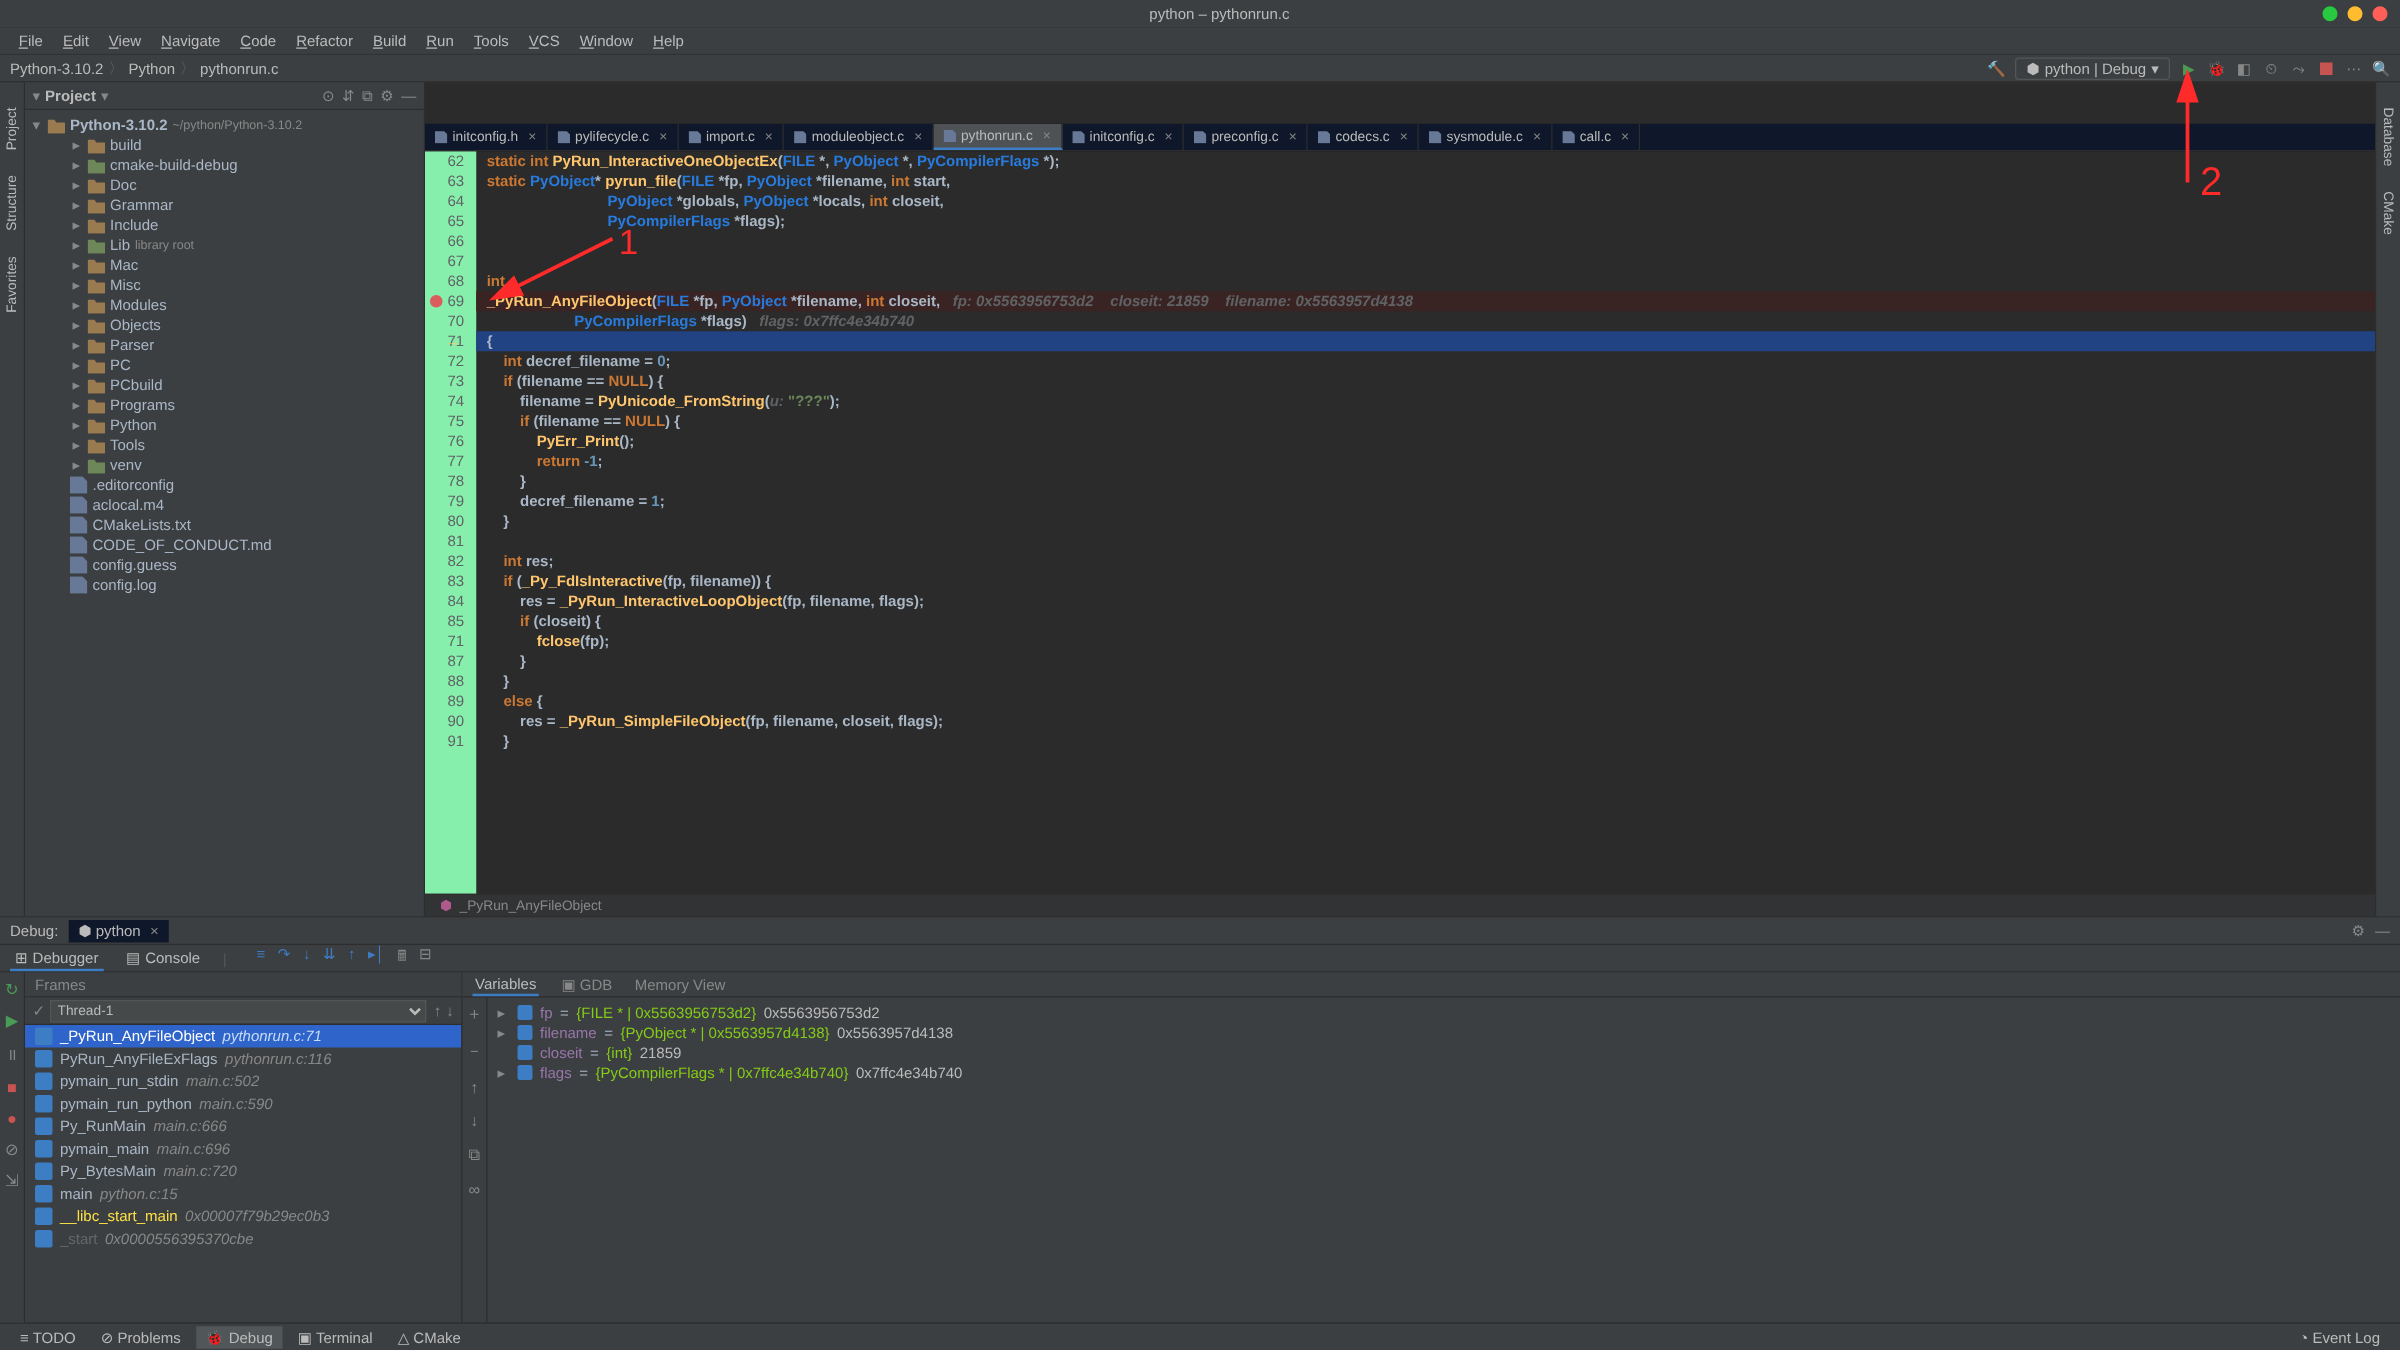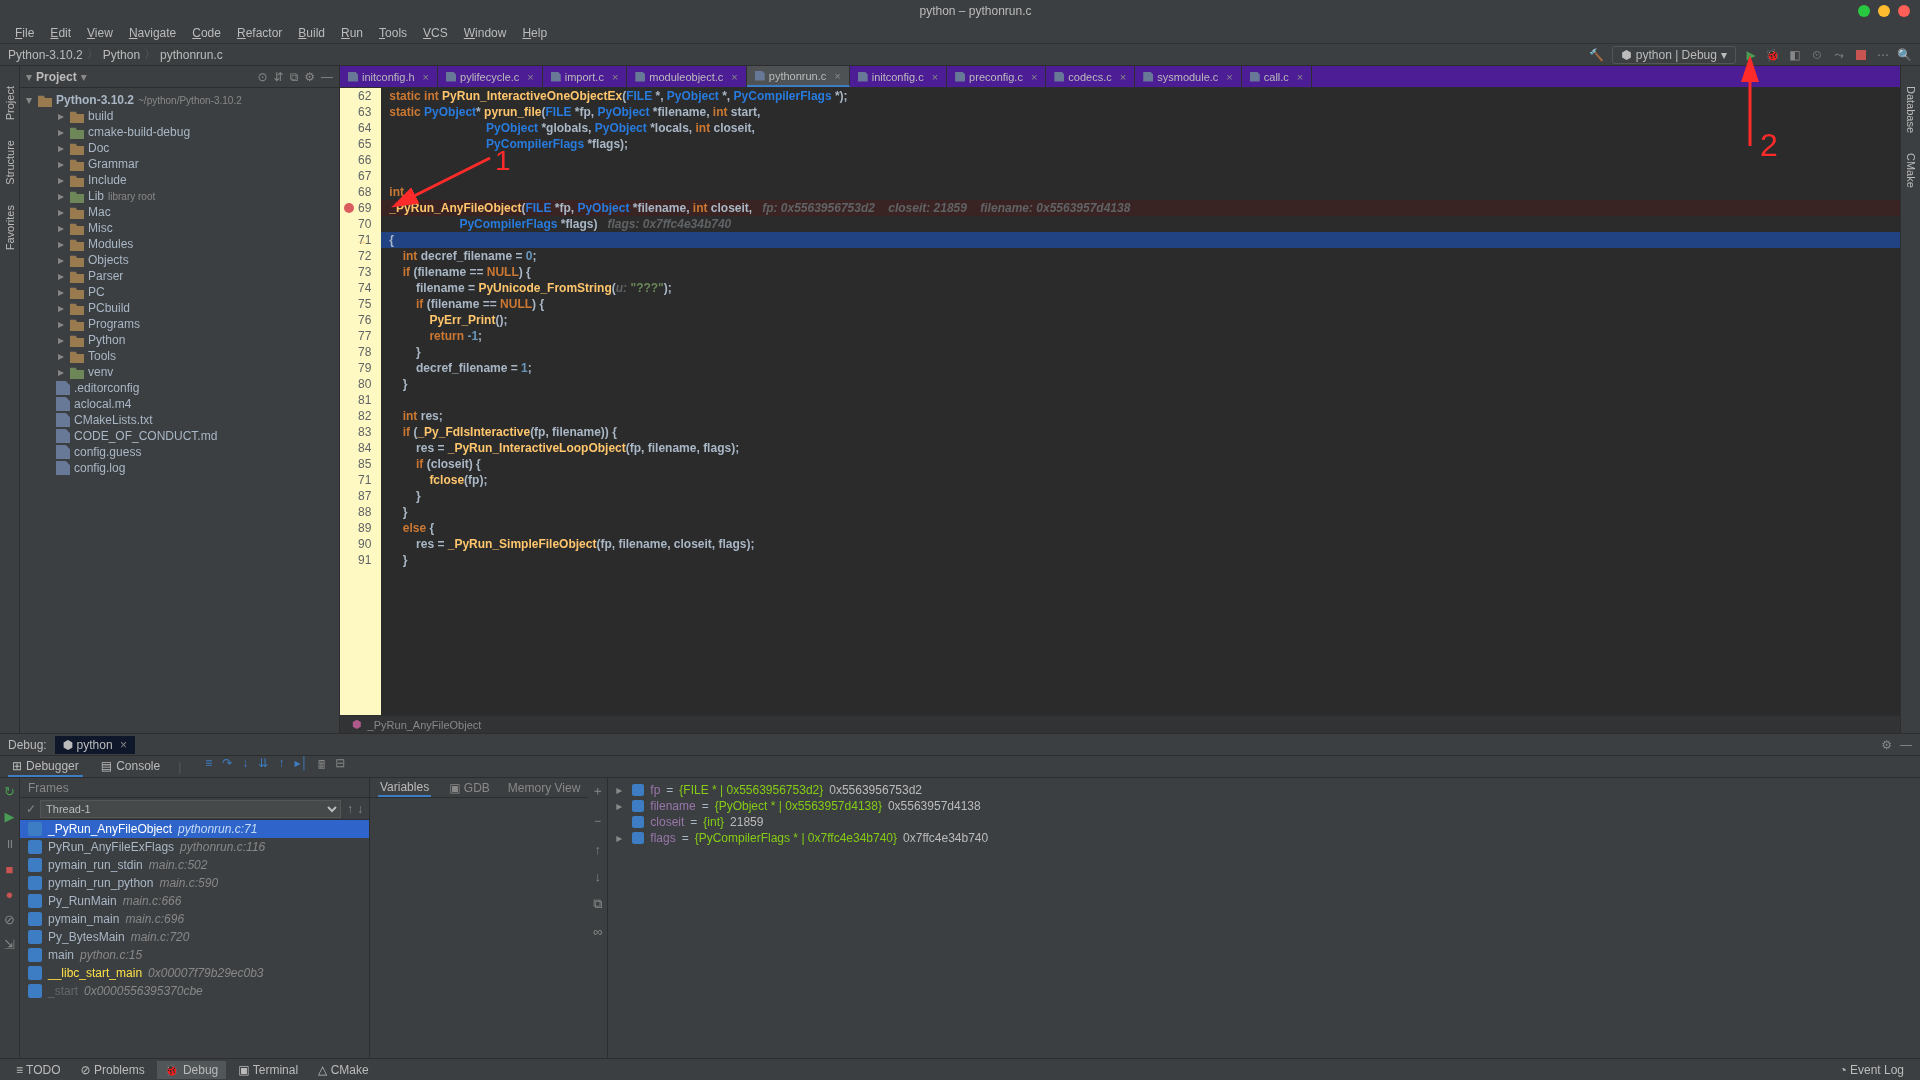--- a/index.html
+++ b/index.html
@@ -29,26 +29,26 @@
 .project-header .lbl { font-weight:bold; color:#bbb; }
 .project-header .tools { margin-left:auto; display:flex; gap:6px; color:#888; }
 .tree { flex:1; overflow:auto; padding:4px 0; }
 .tree-row { display:flex; align-items:center; padding:1px 4px; gap:4px; cursor:pointer; white-space:nowrap; }
 .tw { display:inline-block; width:10px; text-align:center; color:#888; }
 .ficon { width:14px; height:14px; display:inline-block; }
 .ficon.folder{background:#9a7b4f;clip-path:polygon(0 20%,40% 20%,50% 35%,100% 35%,100% 100%,0 100%)}
 .ficon.folder-o{background:#6e8759;clip-path:polygon(0 20%,40% 20%,50% 35%,100% 35%,100% 100%,0 100%)}
 .ficon.file{background:#687998;clip-path:polygon(0 0,70% 0,100% 30%,100% 100%,0 100%)}
 .editor { flex:1; display:flex; flex-direction:column; background:#2b2b2b; position:relative; }
-.tabs { height:22px; background:#4c1d95; border-bottom:1px solid #2d2d2d; display:flex; align-items:stretch; overflow:hidden; }
+.tabs { height:22px; background:#0f172a; border-bottom:1px solid #2d2d2d; display:flex; align-items:stretch; overflow:hidden;margin-top:33px; }
 .tab { display:flex; align-items:center; padding:0 8px; gap:4px; border-right:1px solid #2d2d2d; color:#bbb; cursor:pointer; font-size:11px; }
 .tab.active { background:#4e5254; border-bottom:2px solid #3d7dc4; }
 .tab .x { color:#888; margin-left:4px; }
 .code-area { flex:1; display:flex; font-family:"JetBrains Mono",Consolas,monospace; font-size:12px; overflow:hidden; position:relative; }
-.gutter-num { background:#fef9c3; text-align:right; color:#606366; padding:0 10px 0 18px; user-select:none; line-height:16px; }
+.gutter-num { background:#86efac; text-align:right; color:#606366; padding:0 10px 0 18px; user-select:none; line-height:16px; }
 .gutter-num .ln { display:flex; justify-content:flex-end; align-items:center; height:16px; position:relative; }
 .gutter-num .bp::before { content:""; position:absolute; left:-14px; width:10px; height:10px; background:#db5c5c; border-radius:50%; }
 .gutter-num .arrow::after { content:"→"; position:absolute; left:-2px; color:#ffc66d; font-weight:bold; }
 .code-lines { flex:1; line-height:16px; white-space:pre;font-weight:bold; }
 .cl { height:16px; padding-left:8px; }
 .cl.hl-bp{background:#3a2323}.cl.hl-cur{background:#214283}
 .kw{color:#cc7832}.fn{color:#ffc66d}.str{color:#6a8759}.num{color:#6897bb}.null{color:#cc7832}.hint{color:#606366;font-style:italic}
 .tt{color:#287bde}
 .err-strip { width:14px; background:#313335; border-left:1px solid #2d2d2d; position:relative; }
 .err-top { position:absolute; top:2px; right:14px; display:flex; gap:8px; font-size:11px; }
@@ -77,21 +77,21 @@
 .frames-hdr { height:20px; background:#3c3f41; padding:0 8px; display:flex; align-items:center; color:#888; border-bottom:1px solid #2d2d2d; }
 .thread-sel { height:22px; background:#3c3f41; border-bottom:1px solid #2d2d2d; display:flex; align-items:center; padding:0 6px; }
 .thread-sel select{background:#45494a;border:1px solid #555;color:#bbb;flex:1;font-size:11px;padding:1px}
 .thread-nav { color:#888; margin-left:6px; display:flex; gap:4px; }
 .frame-list { flex:1; overflow:auto; }
 .frame { padding:2px 8px; display:flex; gap:6px; align-items:center; cursor:pointer; }
 .frame.sel{background:#2f65ca;color:#fff}
 .frame .fi{width:14px;height:14px;background:#3d7dc4;border-radius:2px}
 .frame .loc{color:#888;font-style:italic}
 .frame.sel .loc{color:#c7dbf5}
-.vars-col { flex:1; display:flex; flex-direction:row; }
+.vars-col { flex:1; display:flex; flex-direction:column; }
 .vars-hdr { height:20px; background:#3c3f41; border-bottom:1px solid #2d2d2d; display:flex; align-items:center; padding:0 8px; gap:18px; color:#888; }
 .vars-hdr .vt{border-bottom:2px solid #3d7dc4;color:#bbb;padding:1px 2px}
 .vars-tools { width:20px; display:flex; flex-direction:column; align-items:center; gap:12px; padding:4px 0; border-right:1px solid #2d2d2d; }
 .vars-body { flex:1; display:flex; }
 .vars-tree { flex:1; padding:4px; font-family:Consolas,monospace; font-size:12px; }
 .vr { padding:1px 4px; display:flex; gap:6px; align-items:center; }
 .vr .tw2{color:#888;width:10px}
 .vr .vicon{width:12px;height:12px;background:#3d7dc4;border-radius:2px}
 .vr .vn{color:#9876aa}.vr .vt2{color:#84cc16}.vr .vv{color:#bbb}
 .bottom-bar { height:22px; background:#3c3f41; border-top:1px solid #2d2d2d; display:flex; align-items:center; padding:0 8px; gap:4px; }

